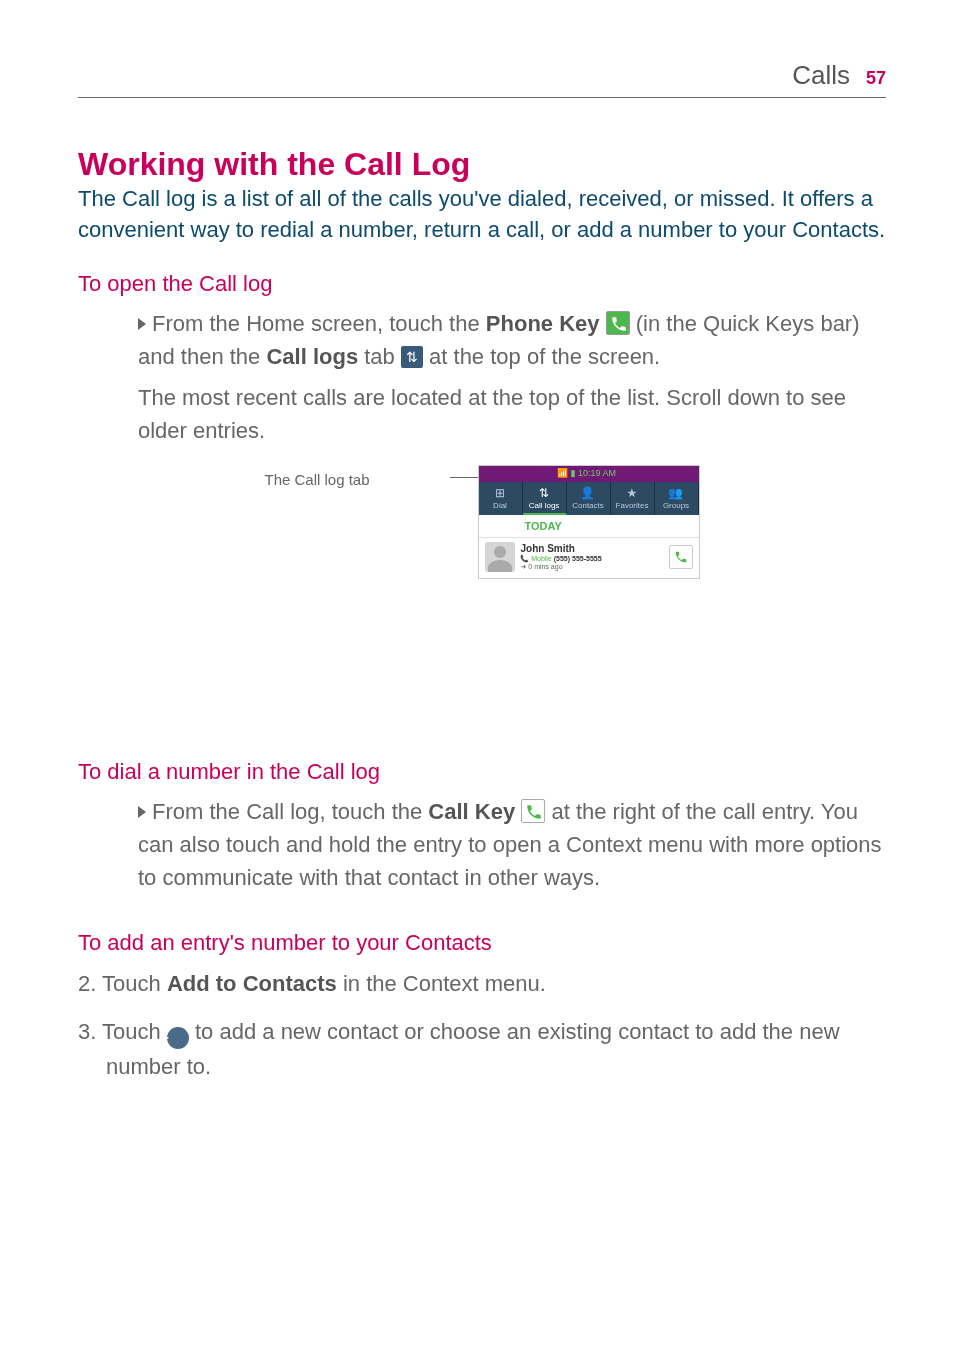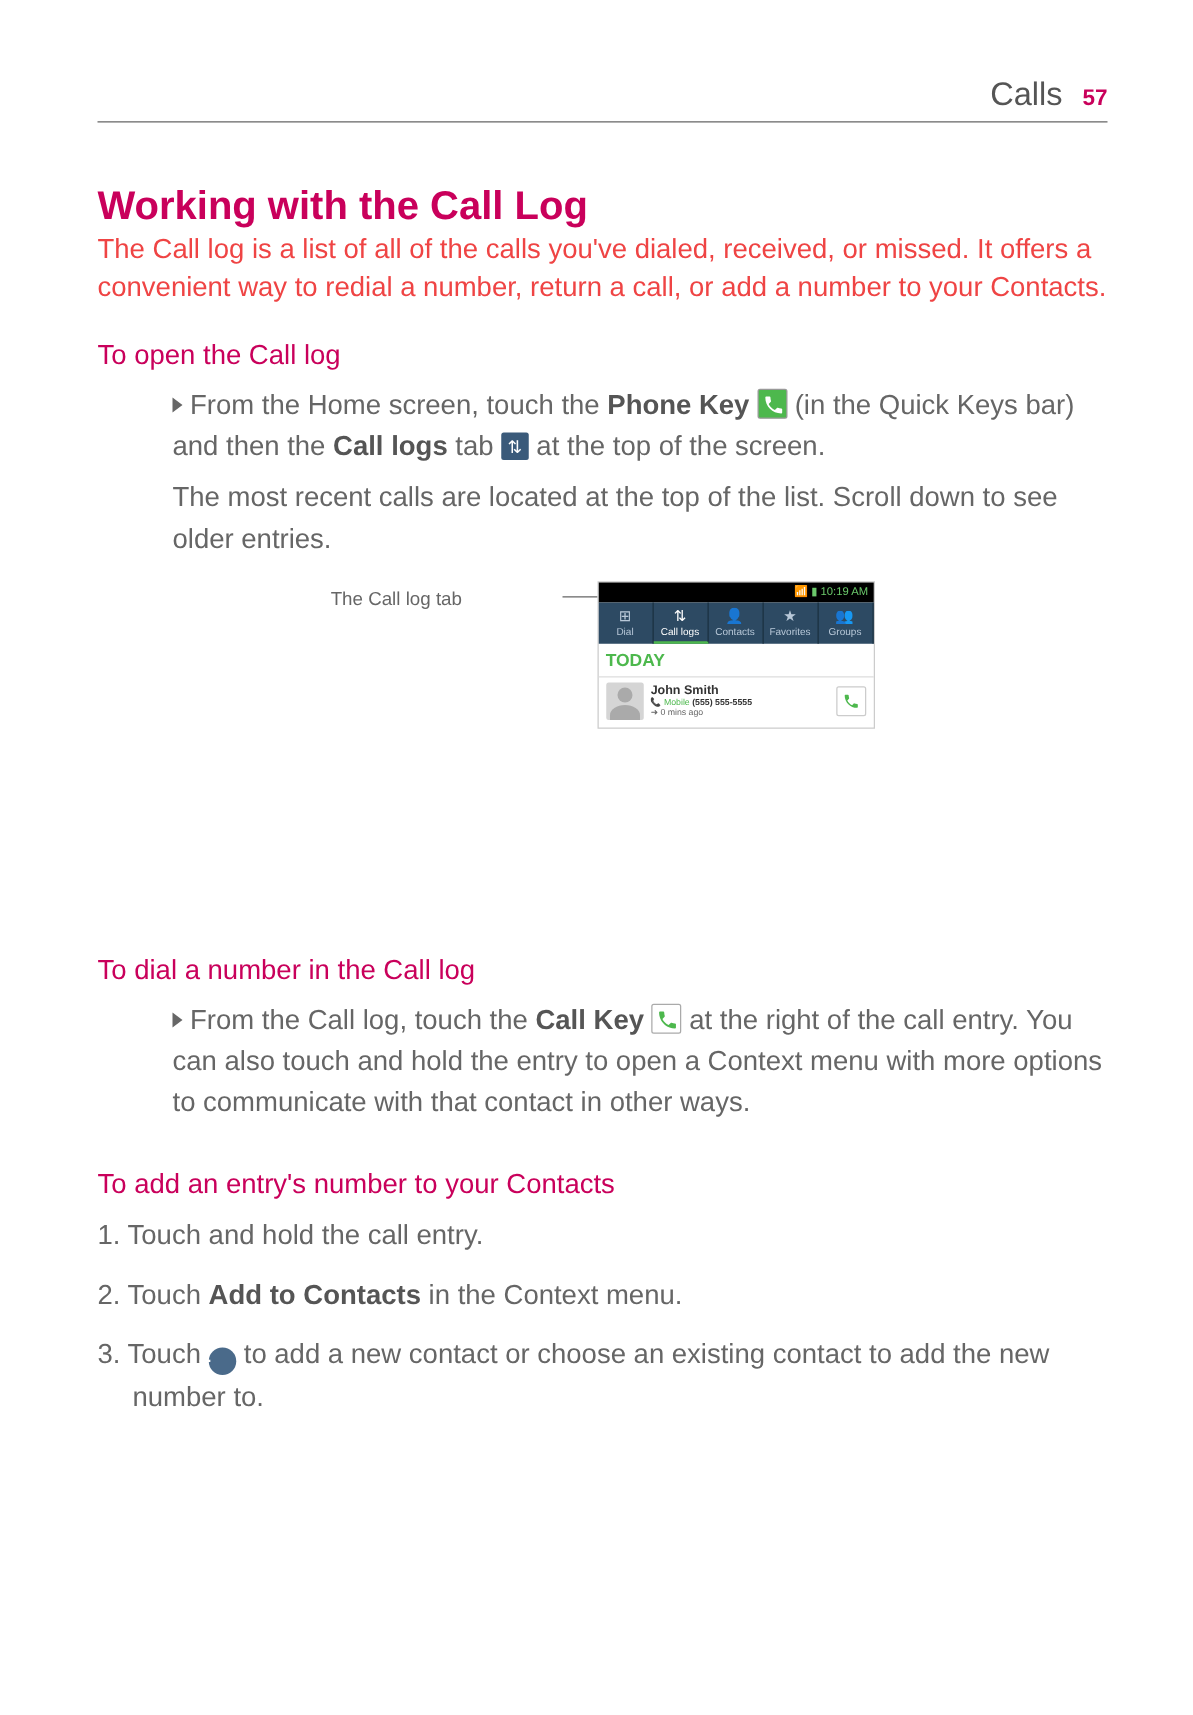--- a/index.html
+++ b/index.html
@@ -36,21 +36,21 @@
       font-weight: bold;
     }
     .h1 {
       color: #c9005b;
       font-size: 32px;
       font-weight: bold;
     }
     .body-text {
       font-size: 22px;
       line-height: 1.42;
-      color: #ef4444;
+      color: #0c4a6e;
       margin-bottom: 26px;
     }
     .h2 {
       color: #c9005b;
       font-size: 22px;
       font-weight: 500;
       margin-bottom: 10px;
     }
     .step-block {
       margin-left: 60px;
@@ -150,25 +150,25 @@
       width: 185px;
       padding-top: 4px;
     }
     .phone-shot {
       width: 222px;
       border: 1px solid #ccc;
       font-size: 10px;
       position: relative;
     }
     .status-bar {
-      background: #000000;
+      background: #701a75;
       height: 16px;
       color: #6bc96b;
       font-size: 9px;
-      text-align: right;
+      text-align: center;
       padding: 2px 4px 0 0;
     }
     .tabs-row {
       display: flex;
       background: #2d4a63;
     }
     .tab {
       flex: 1;
       text-align: center;
       color: #b8c8d8;
@@ -180,23 +180,24 @@
       border-bottom: 2px solid #4db84d;
       color: #fff;
     }
     .tab-icon {
       font-size: 12px;
       display: block;
       margin-bottom: 1px;
     }
     .today-label {
       color: #4db84d;
-      font-size: 14px;
+      font-size: 11px;
       padding: 5px 6px;
       font-weight: bold;
+      margin-left: 40px;
     }
     .log-entry {
       display: flex;
       align-items: center;
       padding: 4px 6px 6px;
       border-top: 1px solid #ddd;
     }
     .avatar-ph {
       width: 30px;
       height: 30px;
@@ -344,20 +345,19 @@
           <path fill="#4db84d" d="M6.6 10.8c1.4 2.8 3.8 5.2 6.6 6.6l2.2-2.2c.3-.3.7-.4 1-.2 1.1.4 2.3.6 3.6.6.6 0 1 .4 1 1V20c0 .6-.4 1-1 1C10.6 21 3 13.4 3 4c0-.6.4-1 1-1h3.5c.6 0 1 .4 1 1 0 1.2.2 2.4.6 3.6.1.3 0 .7-.2 1l-2.3 2.2z"></path>
         </svg></span><span> at the right of the call entry. You can also touch and hold the entry to open a Context menu with more options to communicate with that contact in other ways.</span>
   </p>
 </div>
 
 <div style="height:18px;"></div>
 
 <h2 class="h2">To add an entry's number to your Contacts</h2>
 
 <div class="numbered-list">
-  <div class="item">1. Touch and hold the call entry.</div>
   <div class="item">
     <span>2. Touch </span><b>Add to Contacts</b><span> in the Context menu.</span>
   </div>
   <div class="item">
     <span>3. Touch </span><span class="icon-plus">+</span><span> to add a new contact or choose an existing contact to add the new number to.</span>
   </div>
 </div>
 
 </body></html>

